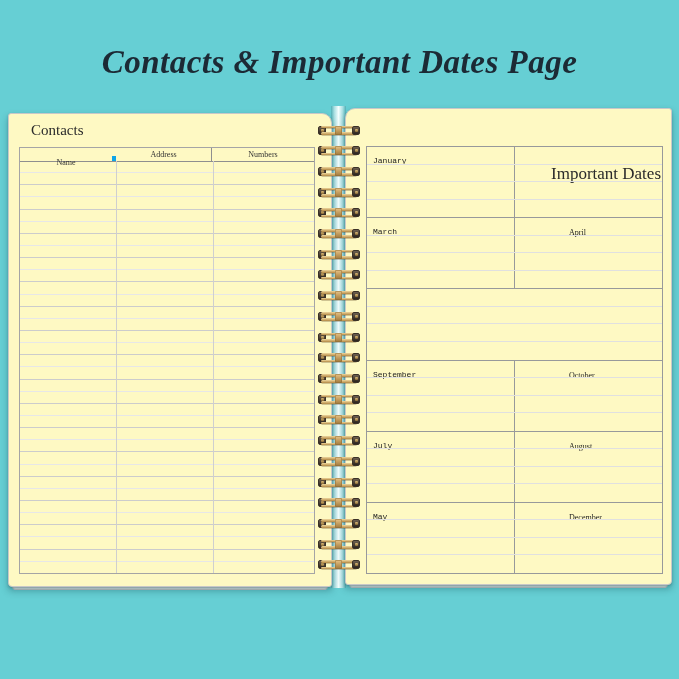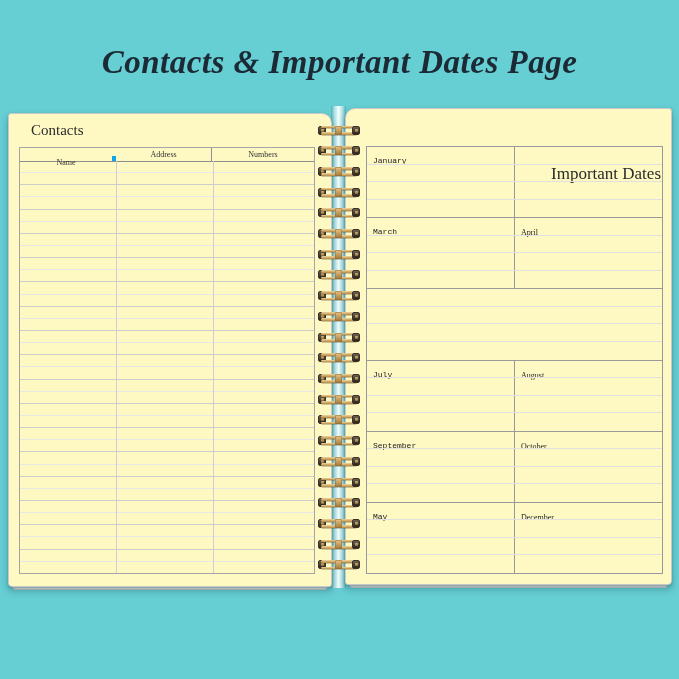--- a/index.html
+++ b/index.html
@@ -66,21 +66,21 @@
   .crow.dark{border-bottom-color:var(--mid-line);}
   .crow:last-child{border-bottom:none;}
   .vline{position:absolute;top:0;bottom:0;width:1px;background:#cfcfcf;}
   .vline.v1{left:96px;} .vline.v2{left:193px;}
   
   .dates-heading{position:absolute;right:10px;top:10px;font-size:17px;color:var(--ink);margin-top:45px;}
   .dgrid{position:absolute;left:20px;top:37px;width:297px;height:428px;
     border:1px solid var(--dark-line);box-sizing:border-box;
     display:flex;flex-direction:column;}
   .mblock{flex:1;position:relative;display:flex;}
-  .mblock.bt{border-top:1px solid var(--dark-line);}
+  .mblock.bt{border-top:1px solid var(--dark-line);gap:48px;}
   .mblock .rline{position:absolute;left:0;right:0;height:1px;background:var(--rline);}
   .mblock .r1{top:calc(25% - 1px);} .mblock .r2{top:calc(50% - 1px);} .mblock .r3{top:calc(75% - 1px);}
   .mcell{box-sizing:border-box;padding:3px 0 0 6px;}
   .mcell.first{width:148px;border-right:1px solid var(--dark-line);font-family:Liberation Mono, monospace;}
   .mcell:not(.first){flex:1;}
   .mlabel{font-size:8px;color:#222;}
 </style>
 </head>
 <body>
 
@@ -155,34 +155,34 @@
       </div>
       <div class="mblock bt">
         <i class="rline r1"></i>
         <i class="rline r2"></i>
         <i class="rline r3"></i>
       </div>
       <div class="mblock bt">
         <i class="rline r1"></i>
         <i class="rline r2"></i>
         <i class="rline r3"></i>
+        <div class="mcell first"><span class="mlabel">September</span></div>
+        <div class="mcell"><span class="mlabel">October</span></div>
+      </div>
+      <div class="mblock bt">
+        <i class="rline r1"></i>
+        <i class="rline r2"></i>
+        <i class="rline r3"></i>
         <div class="mcell first"><span class="mlabel">July</span></div>
         <div class="mcell"><span class="mlabel">August</span></div>
       </div>
       <div class="mblock bt">
         <i class="rline r1"></i>
         <i class="rline r2"></i>
         <i class="rline r3"></i>
-        <div class="mcell first"><span class="mlabel">September</span></div>
-        <div class="mcell"><span class="mlabel">October</span></div>
-      </div>
-      <div class="mblock bt">
-        <i class="rline r1"></i>
-        <i class="rline r2"></i>
-        <i class="rline r3"></i>
         <div class="mcell first"><span class="mlabel">May</span></div>
         <div class="mcell"><span class="mlabel">December</span></div>
       </div>
     </div>
 </div>
 
 <div id="rings">
     <div class="ring" style="top: 125.5px;">
       <span class="clip l"></span>
       <span class="wire t"></span>

